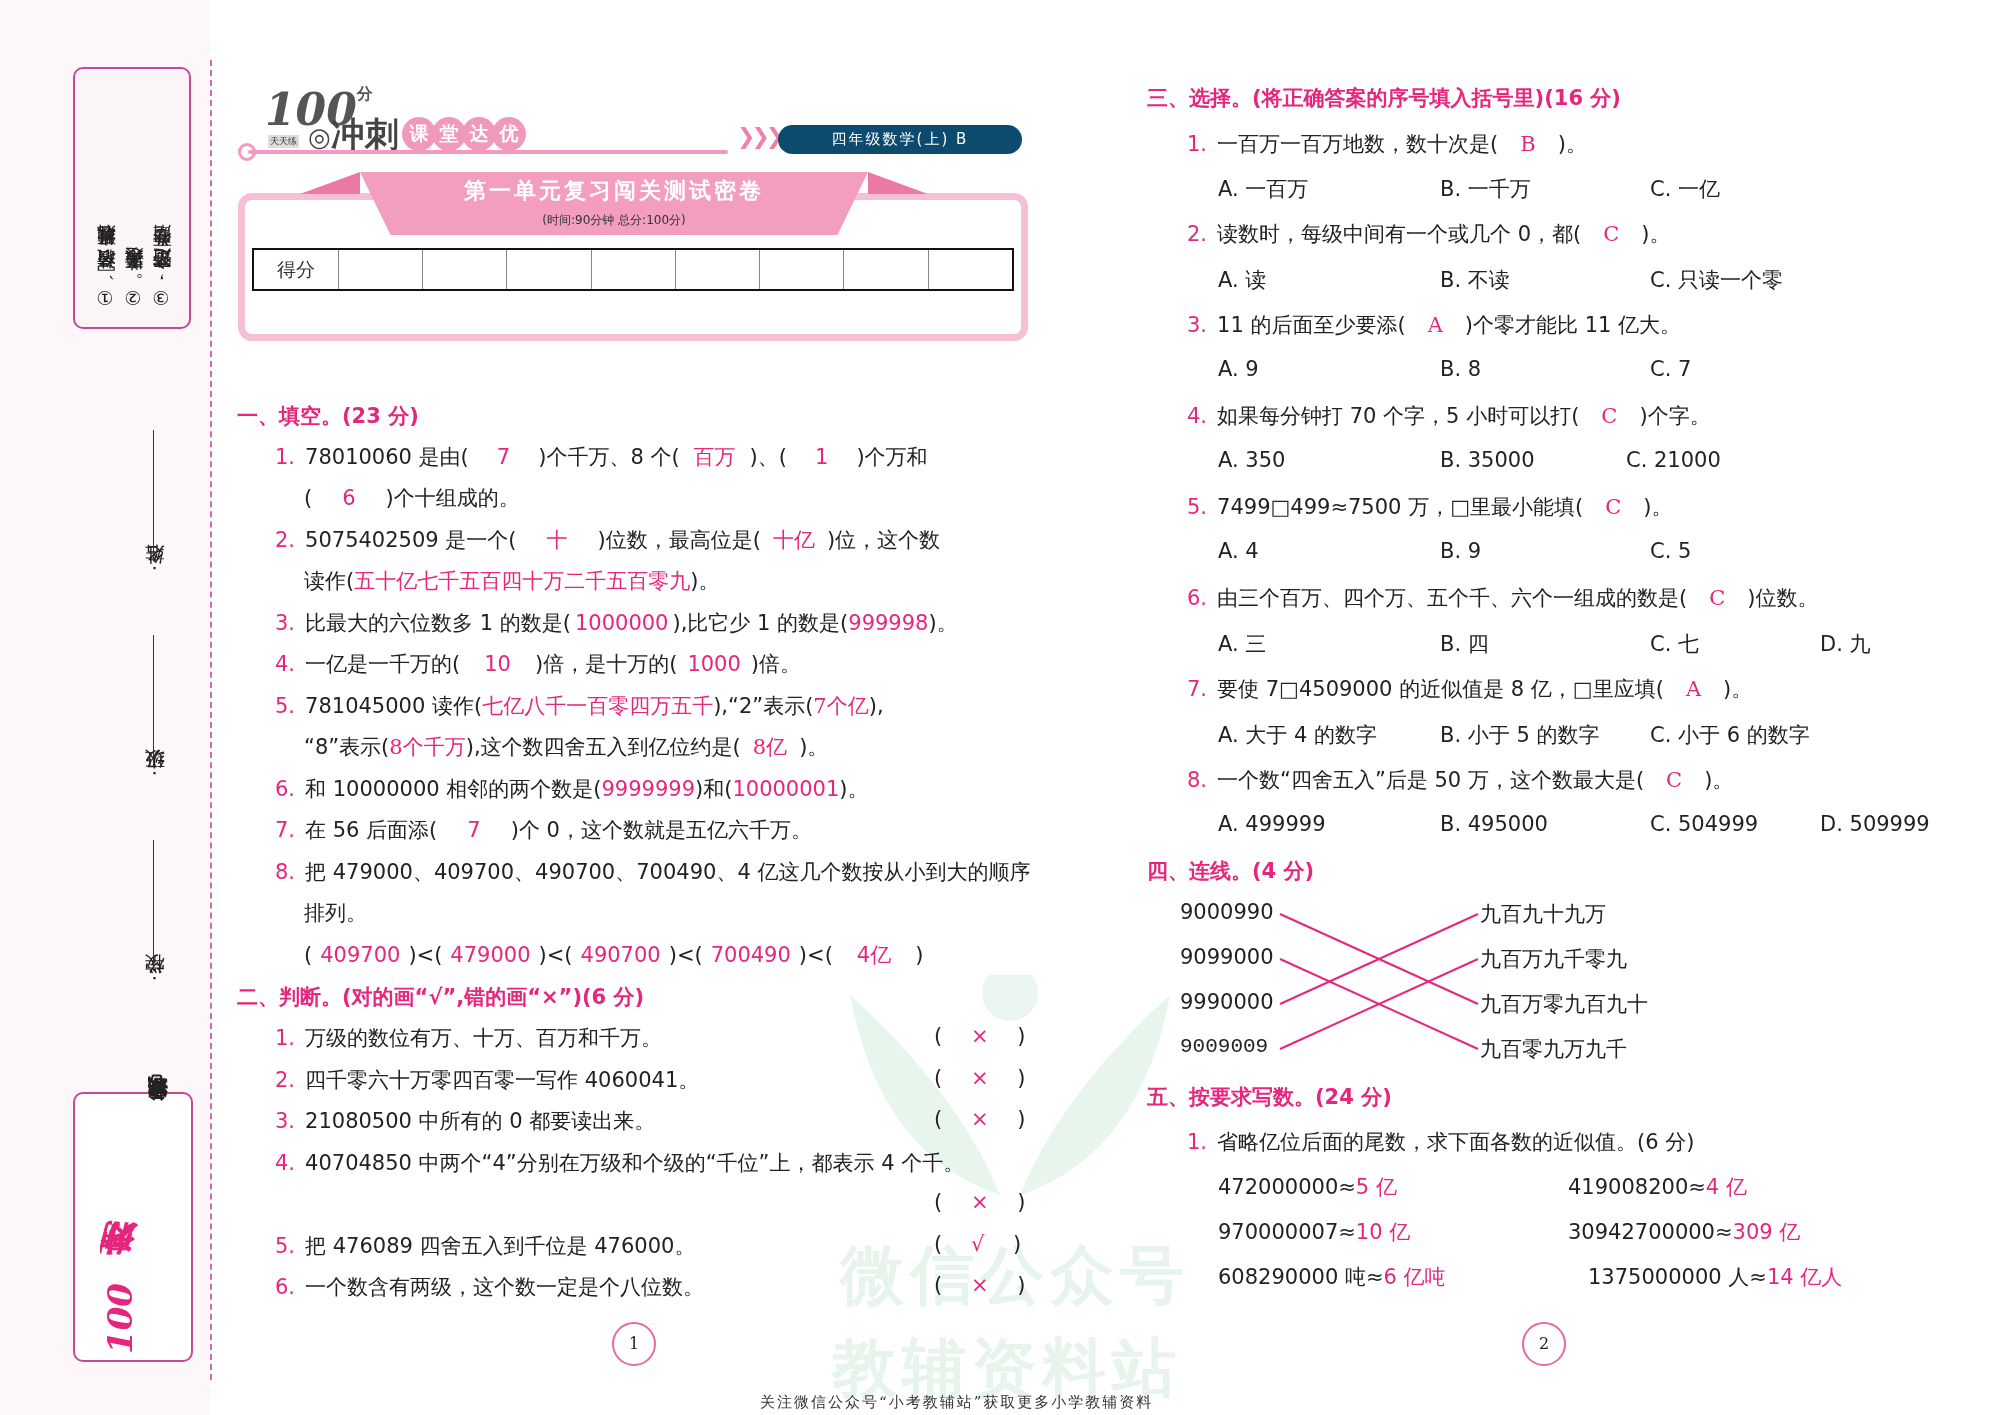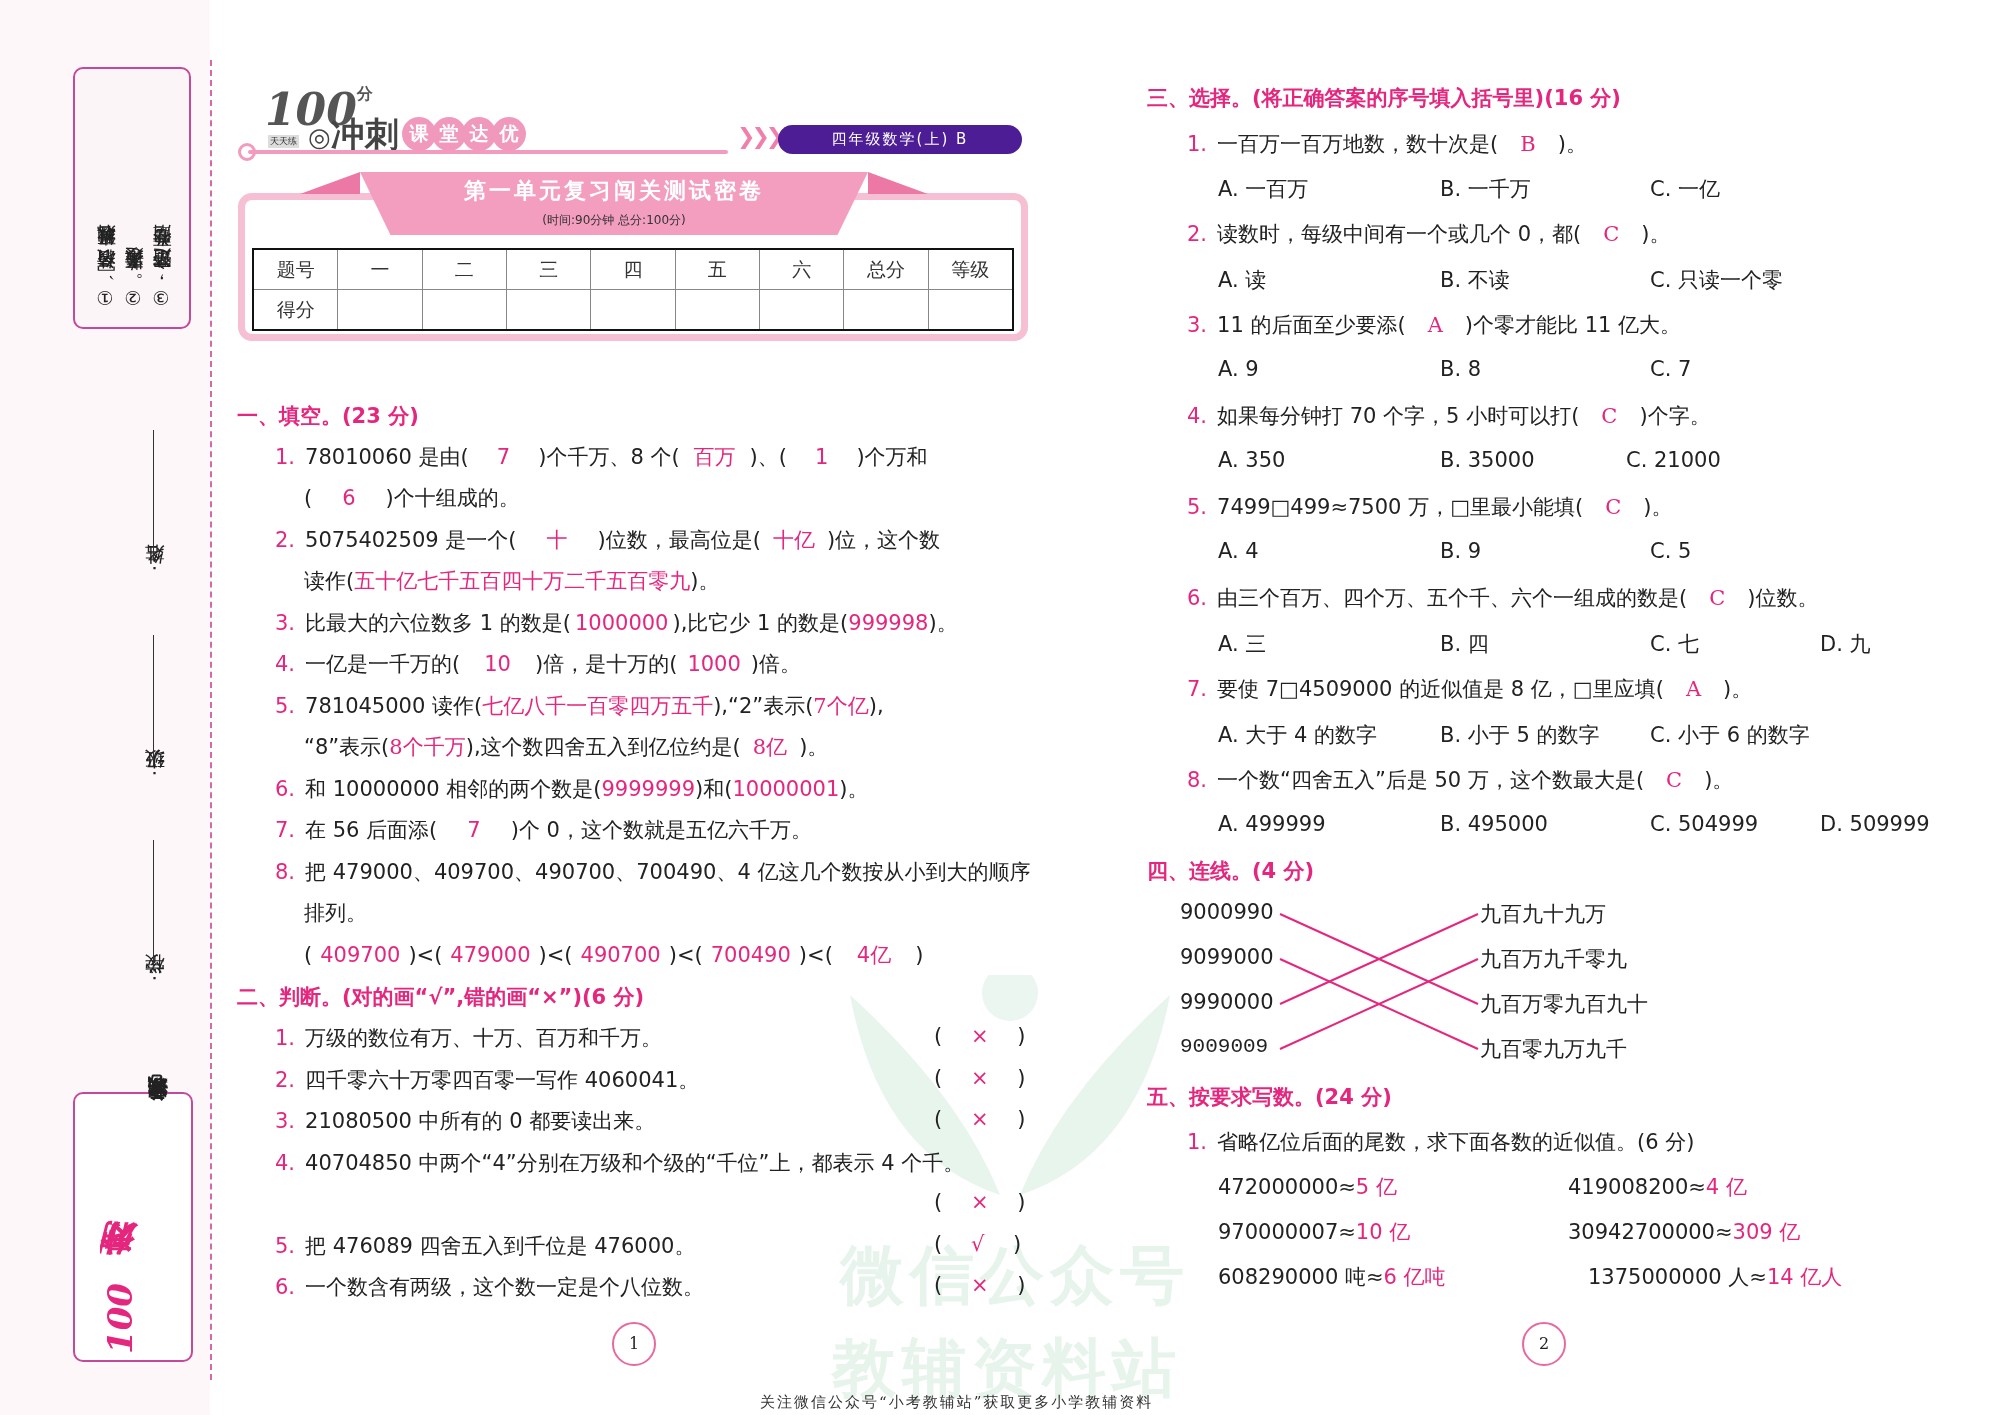--- a/index.html
+++ b/index.html
@@ -22,21 +22,21 @@
 
   
   .logo{left:265px;top:84px;font-family:"DejaVu Serif",serif;font-style:italic;font-size:44px;color:#555;font-weight:bold;}
   .logo small{font-size:16px;font-style:normal;vertical-align:top;}
   .logo2{left:308px;top:112px;font-size:34px;font-weight:bold;color:#444;}
   .badge-row{left:402px;top:117px;display:flex;gap:0;}
   .badge-row span{display:inline-flex;width:34px;height:34px;border-radius:50%;background:#f099bd;color:#fff;font-weight:bold;font-size:19px;align-items:center;justify-content:center;margin-right:-4px;}
   .hline{left:248px;top:150px;width:480px;height:4px;background:#f29bbe;border-radius:2px;}
   .hcircle{left:238px;top:143px;width:12px;height:12px;border:3px solid #f29bbe;border-radius:50%;background:#fff;}
   .chev{left:737px;top:124px;color:#f07fab;font-weight:bold;font-size:22px;letter-spacing:-4px;}
-  .tag{left:778px;top:125px;width:244px;height:29px;background:#4c1d95;border-radius:15px;color:#fff;font-size:15px;display:flex;align-items:center;justify-content:center;letter-spacing:2px;}
+  .tag{left:778px;top:125px;width:244px;height:29px;background:#0c4a6e;border-radius:15px;color:#fff;font-size:15px;display:flex;align-items:center;justify-content:center;letter-spacing:2px;}
   
   .tbox{left:238px;top:193px;width:790px;height:148px;border:7px solid #f6bfd3;border-radius:14px;box-sizing:border-box;background:#fff;}
   .ribbon-wing-l{left:300px;top:172px;width:0;height:0;border-right:60px solid #ec78a5;border-top:22px solid transparent;}
   .ribbon-wing-r{left:868px;top:172px;width:0;height:0;border-left:60px solid #ec78a5;border-top:22px solid transparent;}
   .ribbon{left:360px;top:172px;width:508px;height:63px;background:#f39ebf;clip-path:polygon(0 0,100% 0,94% 100%,6% 100%);}
   .ribbon-title{left:360px;top:176px;width:508px;text-align:center;color:#fff;font-size:22px;font-weight:bold;letter-spacing:3px;}
   .ribbon-sub{left:360px;top:212px;width:508px;text-align:center;color:#333;font-size:12px;}
   table.score{position:absolute;left:252px;top:248px;border-collapse:collapse;width:762px;}
   table.score td{border:1.5px solid #888;height:37px;text-align:center;font-size:19px;color:#333;width:84px;}
   table.score{border:2px solid #111;}
@@ -92,31 +92,20 @@
 
 <div class="abs tbox"></div>
 <div class="abs ribbon-wing-l"></div>
 <div class="abs ribbon-wing-r"></div>
 <div class="abs ribbon"></div>
 <div class="abs ribbon-title">第一单元复习闯关测试密卷</div>
 <div class="abs ribbon-sub">(时间:90分钟    总分:100分)</div>
 
 <table class="score">
   <tbody>
-      <tr>
-    <td>题号</td>
-    <td>一</td>
-    <td>二</td>
-    <td>三</td>
-    <td>四</td>
-    <td>五</td>
-    <td>六</td>
-    <td>总分</td>
-    <td>等级</td>
-  </tr>
   <tr>
     <td>得分</td>
     <td></td>
     <td></td>
     <td></td>
     <td></td>
     <td></td>
     <td></td>
     <td></td>
     <td></td>

